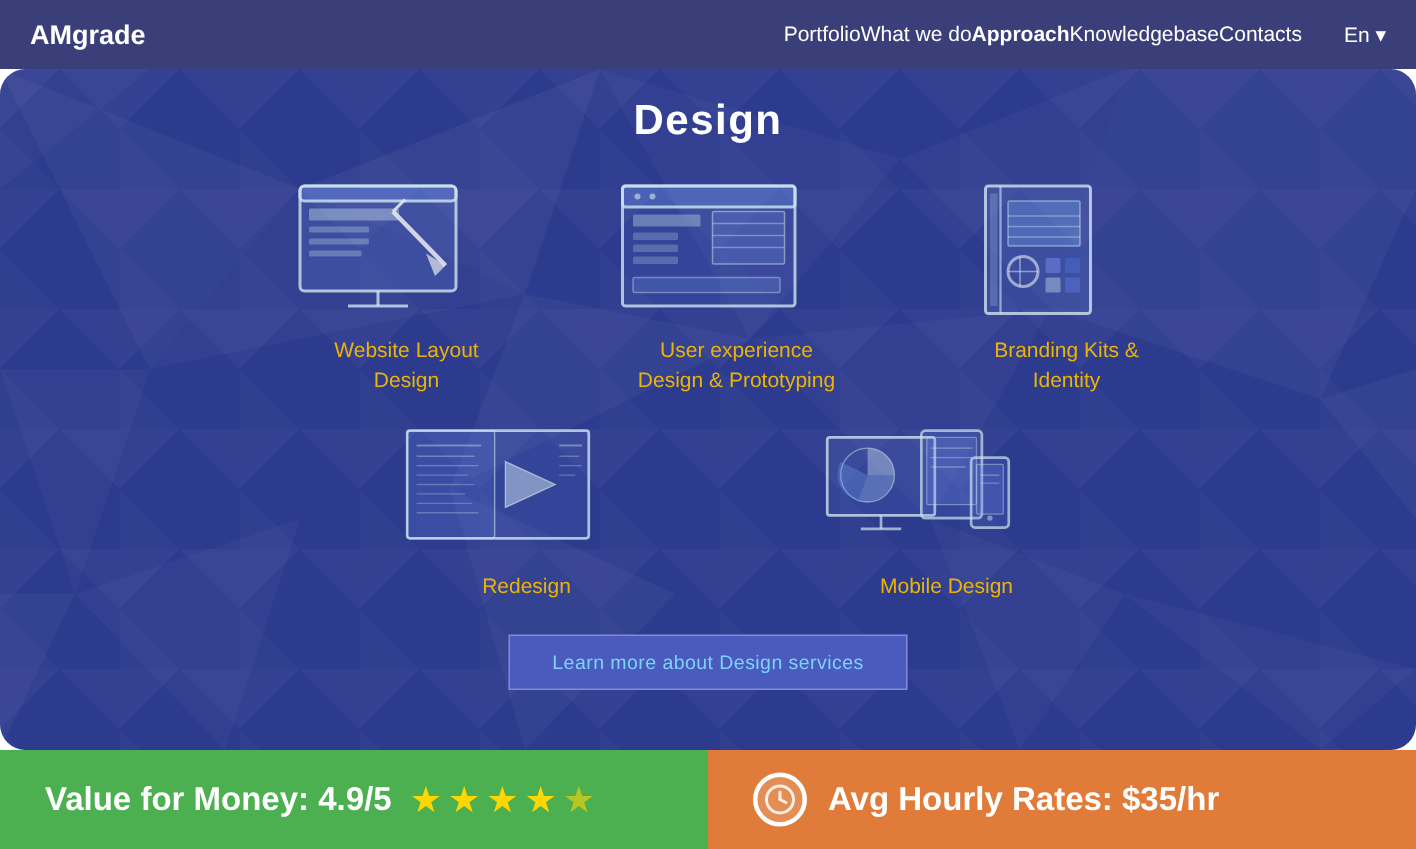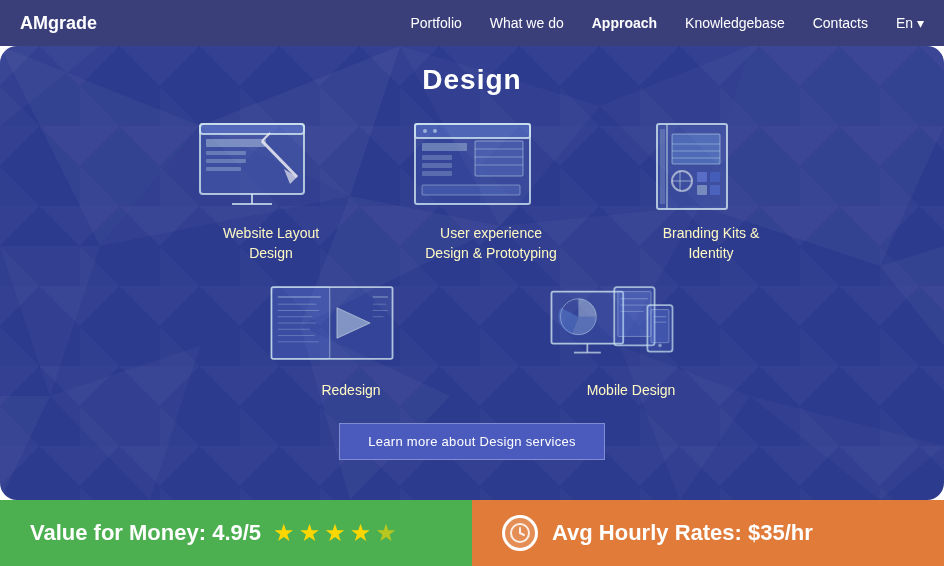--- a/index.html
+++ b/index.html
@@ -16,21 +16,20 @@
       z-index: 10;
     }
     .logo {
       color: white;
       font-weight: bold;
       font-size: 18px;
       margin-right: auto;
     }
     .nav-links {
       display: flex;
-      gap: 28px;
       list-style: none;
     }
     .nav-links a {
       color: white;
       text-decoration: none;
       font-size: 14px;
     }
     .nav-links .active {
       color: white;
       font-weight: bold;
@@ -99,42 +98,42 @@
 
     .service-icon {
       width: 130px;
       height: 100px;
       display: flex;
       align-items: center;
       justify-content: center;
     }
 
     .service-label {
-      color: #fef9c3;
+      color: #eab308;
       font-size: 14px;
       text-align: center;
       margin-top: 8px;
       line-height: 1.4;
       margin-left: 38px;
     }
 
     .services-row2 {
       display: flex;
       justify-content: center;
       gap: 100px;
       padding: 10px 60px 0;
       position: relative;
       z-index: 2;
     }
 
     .learn-more-btn {
       display: block;
       margin: 22px auto 2px;
       background: #4a5abd;
-      color: #ffffff;
+      color: #7dd3fc;
       border: 1px solid rgba(255,255,255,0.3);
       padding: 10px 28px;
       font-size: 13px;
       cursor: pointer;
       position: relative;
       z-index: 2;
       letter-spacing: 0.3px;
     }
 
     

